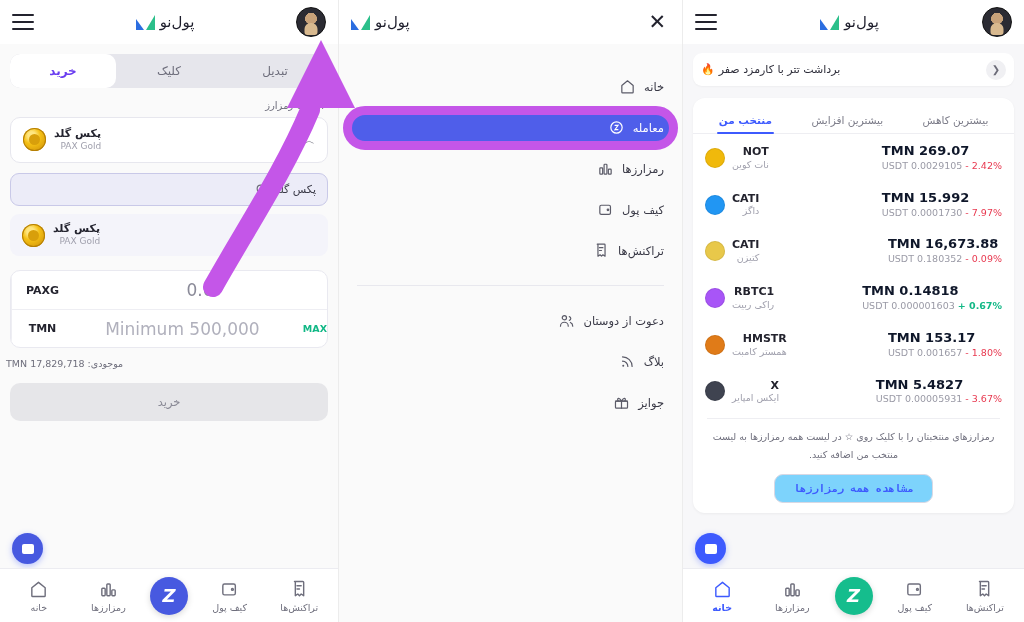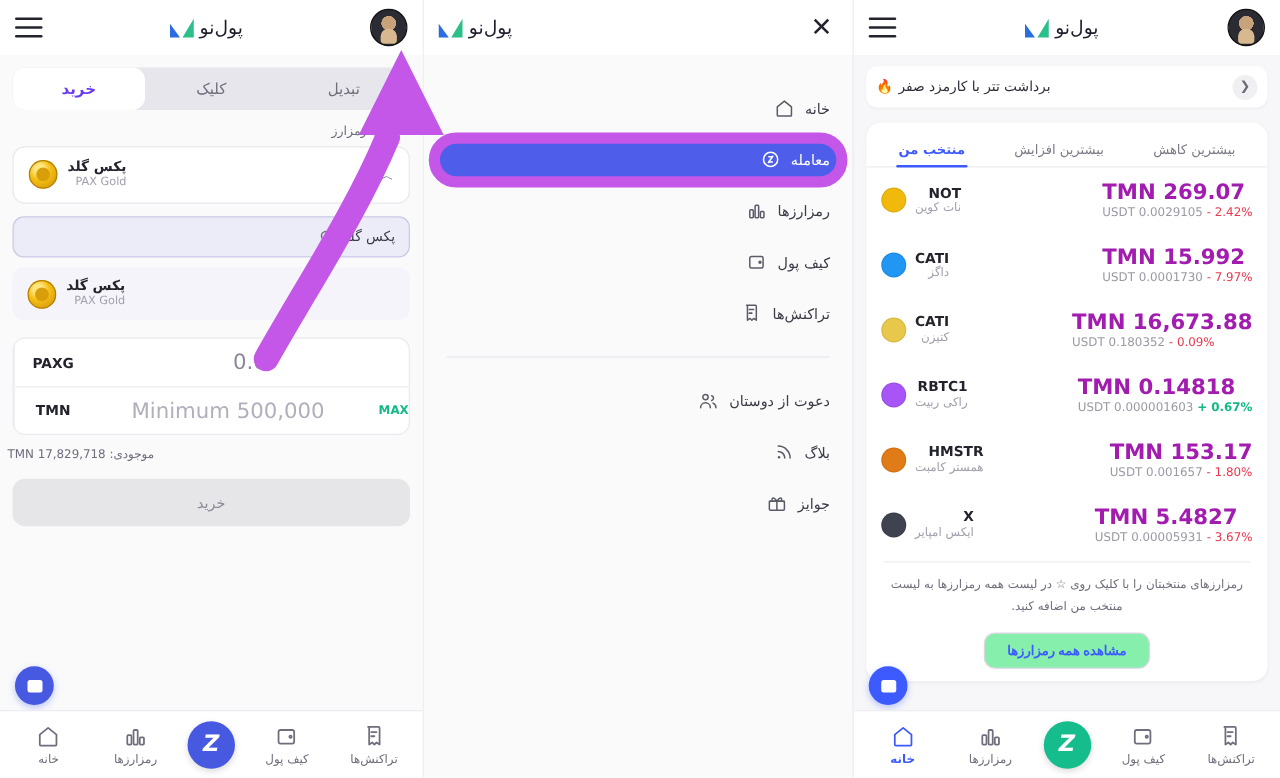--- a/index.html
+++ b/index.html
@@ -67,32 +67,32 @@
     content: ""; position: absolute; right: 0; left: 0; bottom: -1px; height: 2.5px;
     background: #3d5afe; border-radius: 2px;
   }
   .coin-row { display: flex; align-items: center; justify-content: space-between; padding: 9px 12px 8px; }
   .coin-right { display: flex; align-items: center; gap: 7px; }
   .coin-ico { width: 20px; height: 20px; border-radius: 50%; flex: none; box-shadow: inset 0 0 0 1px rgba(0,0,0,.08); }
   .coin-names { text-align: right; }
   .coin-sym { font-size: 11px; font-weight: 700; color: #23232e; line-height: 1.25; }
   .coin-fa { font-size: 9.5px; color: #a0a0ad; line-height: 1.25; }
   .coin-left { text-align: left; }
-  .coin-price { font-size: 17px; font-weight: 700; color: #a21caf; line-height: 1.3; }
+  .coin-price { font-size: 13px; font-weight: 700; color: #0f172a; line-height: 1.3; }
   .coin-sub { font-size: 9.5px; color: #9a9aa6; line-height: 1.35; }
   .pct-up { color: #12b886; font-weight: 700; }
   .pct-down { color: #e8384f; font-weight: 400; margin-top: 20px; }
   .note-sep { height: 1px; background: #eeeef2; margin: 4px 14px 0; }
   .note {
     font-size: 9.5px; color: #6e6e7c; line-height: 1.9; text-align: center; padding: 9px 16px 0;
   }
   .see-all {
     display: block; margin: 10px auto 0; padding: 7px 18px; font-size: 10.5px; font-weight: 700;
-    color: #3d5afe; background: #86efac; border: 1px solid #d8d8e4; border-radius: 9px; cursor: pointer;
-    font-family: Liberation Serif, serif;
+    color: #3d5afe; background: #7dd3fc; border: 1px solid #d8d8e4; border-radius: 9px; cursor: pointer;
+    font-family: Liberation Mono, monospace;
   }
   .chatbtn {
     position: absolute; left: 12px; bottom: 58px; width: 31px; height: 31px; border-radius: 50%;
     background: #3d5afe; display: flex; align-items: center; justify-content: center; cursor: pointer;
     box-shadow: 0 2px 6px rgba(61,90,254,.35);
   }
   .chatbtn.indigo { background: #4759e0; }
   .chatbtn i { display: block; width: 12px; height: 10px; background: #fff; border-radius: 2px; }
 
   

